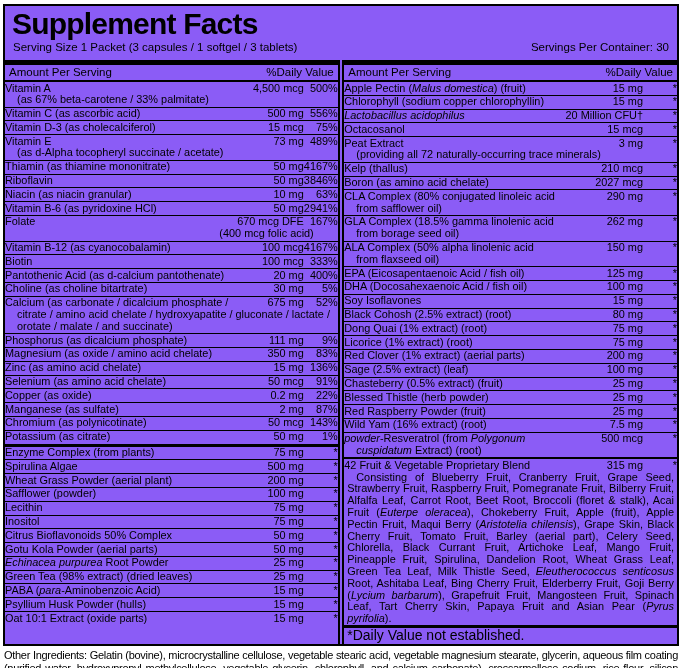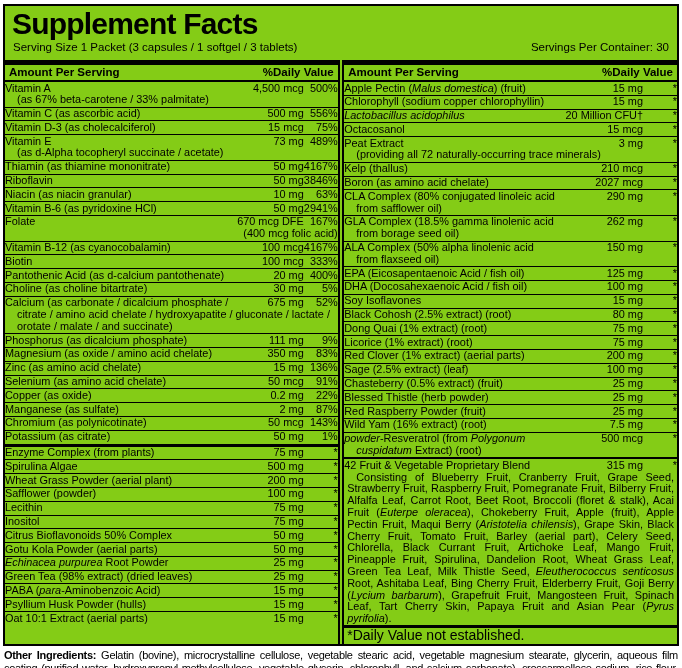--- a/index.html
+++ b/index.html
@@ -1,42 +1,42 @@
 <!DOCTYPE html>
 <html><head>
 <meta charset="utf-8">
 <style>
   * { box-sizing: border-box; margin: 0; padding: 0; }
   html, body { width: 682px; height: 668px; overflow: hidden; background: #fff; }
   body { font-family: "Liberation Sans", "DejaVu Sans", sans-serif; color: #000; }
-  .box { margin: 4px 3px 0 3px; border: 2.5px solid #000; background: #84cc16; }
+  .box { margin: 4px 3px 0 3px; border: 2.5px solid #000; background: #8b5cf6; }
   .title { font-size: 30px; font-weight: bold; letter-spacing: -0.8px; line-height: 33px; padding: 1px 0 0 7px; }
   .serving-row { display: flex; justify-content: space-between; font-size: 11.5px; padding: 1px 8px 7px 8px; }
   .cols { display: flex; align-items: stretch; }
   .col { flex: 1 1 0; min-width: 0; }
   .col-left { border-right: 2.5px solid #000; margin-right: 2.5px; }
   .col-right { border-left: 2.5px solid #000; }
-  .col-head { display: flex; justify-content: space-between; font-weight: bold; font-size: 11.5px;
+  .col-head { display: flex; justify-content: space-between; font-weight: normal; font-size: 11.5px;
               border-top: 5px solid #000; border-bottom: 2.5px solid #000; padding: 1px 4px; line-height: 13px; }
   .rows { font-size: 10.9px; line-height: 11.8px; }
   .row { border-top: 1px solid #000; padding: 0.5px 0; }
   .rows .row:first-child { border-top: none; }
   .row.sep-thick { border-top: 3.5px solid #000; }
   .row.sep-med { border-top: 2.5px solid #000; }
   .line { display: flex; align-items: baseline; padding: 0 0; }
   .nm { flex: 1 1 auto; min-width: 0; white-space: nowrap; }
   .amt { flex: 0 0 auto; width: 80px; text-align: right; white-space: nowrap; }
   .dv { flex: 0 0 auto; width: 34px; text-align: right; white-space: nowrap; }
   .sub { padding: 0 3px 0 12px; }
-  .sub.subr { padding: 0 0 0 3px; text-align: right; }
+  .sub.subr { padding: 0 24px 0 3px; text-align: right; }
   .sub.just { padding: 0 3px; text-indent: 9px; text-align: justify; }
   .footnote { border-top: 3.5px solid #000; font-size: 14px; line-height: 13px; padding: 1px 3px 2px 3px; }
   .footer { padding: 3px 4px 0 4px; font-size: 11px; line-height: 12.4px; letter-spacing: -0.3px; }
   .footer p { text-align: justify; }
-  .b { font-weight: bold; }
+  .b { font-weight: normal; }
   i { font-style: italic; }
 </style>
 </head>
 <body>
 
 <div class="box">
   <div class="title">Supplement Facts</div>
   <div class="serving-row">
     <span>Serving Size 1 Packet (3 capsules / 1 softgel / 3 tablets)</span>
     <span>Servings Per Container: 30</span>
@@ -285,21 +285,21 @@
           </div>
           <div class="row">
             <div class="line">
               <span class="nm">Psyllium Husk Powder (hulls)</span>
               <span class="amt">15 mg</span>
               <span class="dv">*</span>
             </div>
           </div>
           <div class="row">
             <div class="line">
-              <span class="nm">Oat 10:1 Extract (aerial parts)</span>
+              <span class="nm">Oat 10:1 Extract (oxide parts)</span>
               <span class="amt">15 mg</span>
               <span class="dv">*</span>
             </div>
           </div>
         </div>
     </div>
     <div class="col col-right">
       <div class="col-head">
         <span>Amount Per Serving</span>
         <span>%Daily Value</span>

